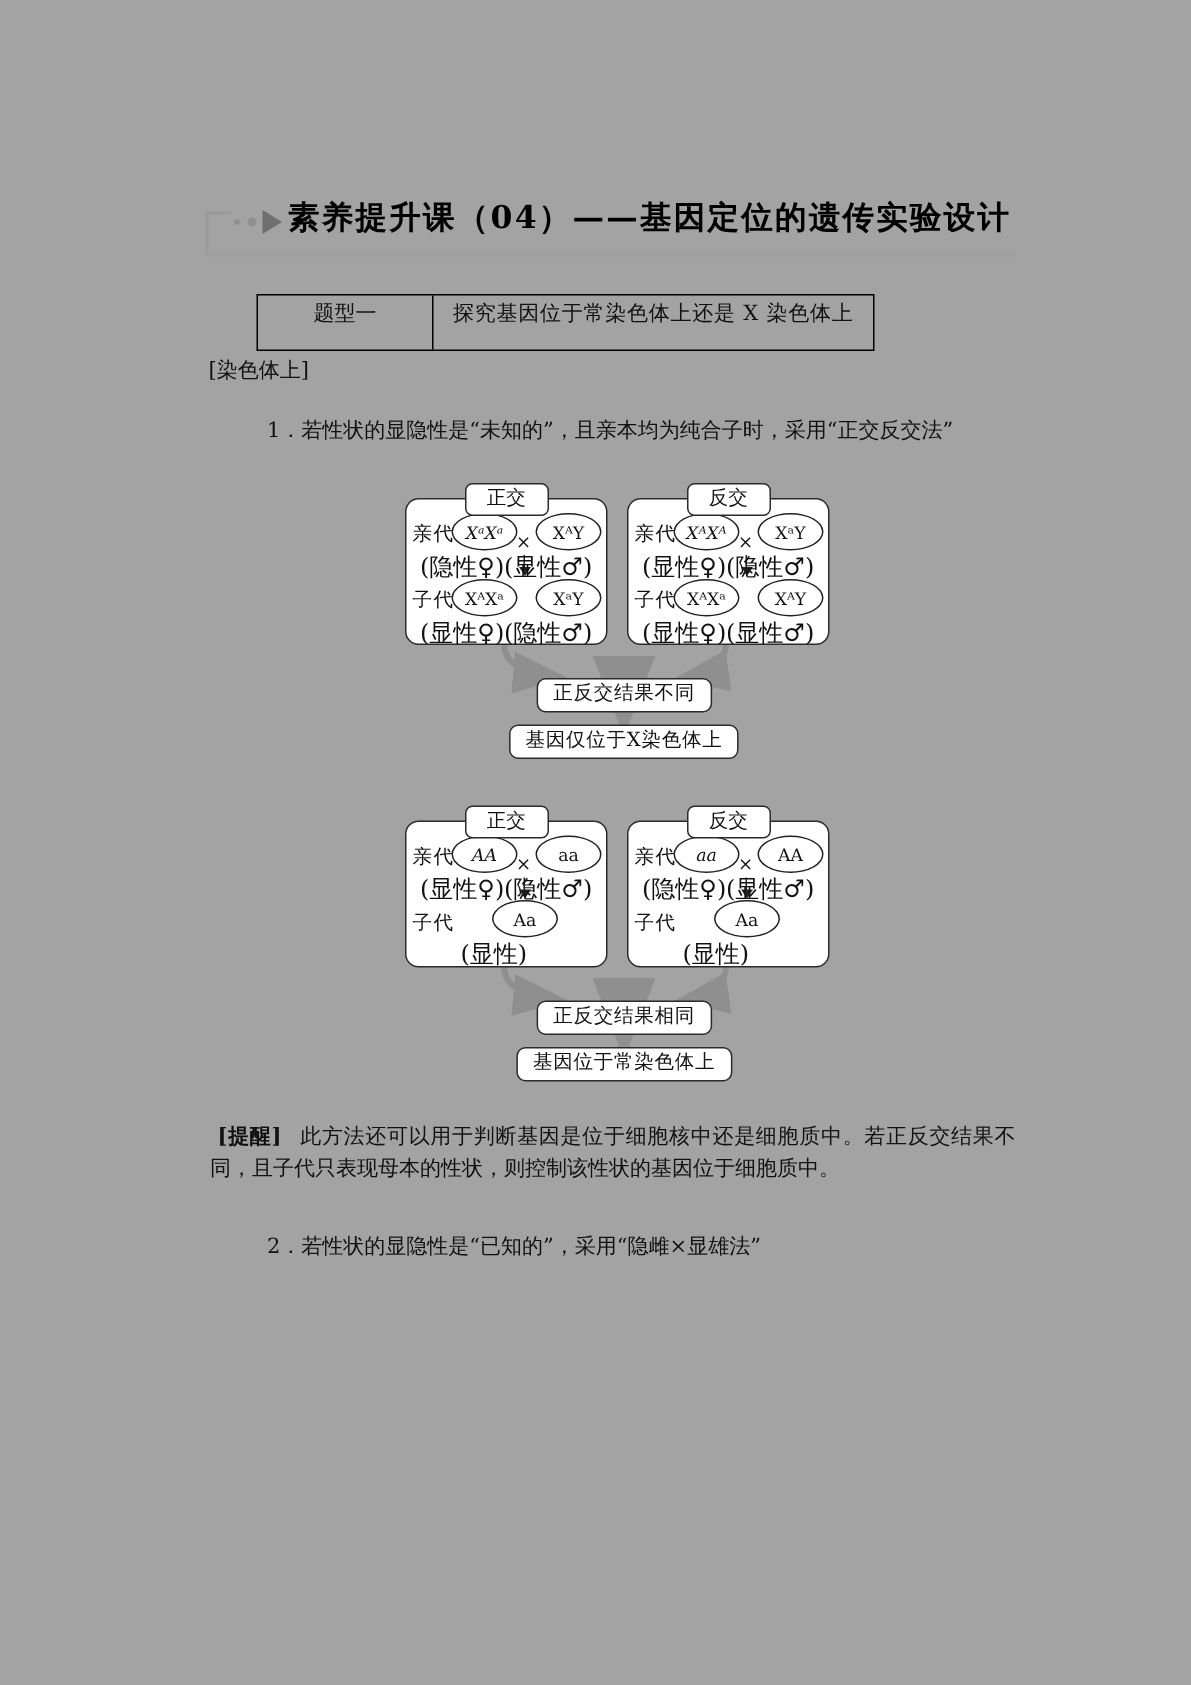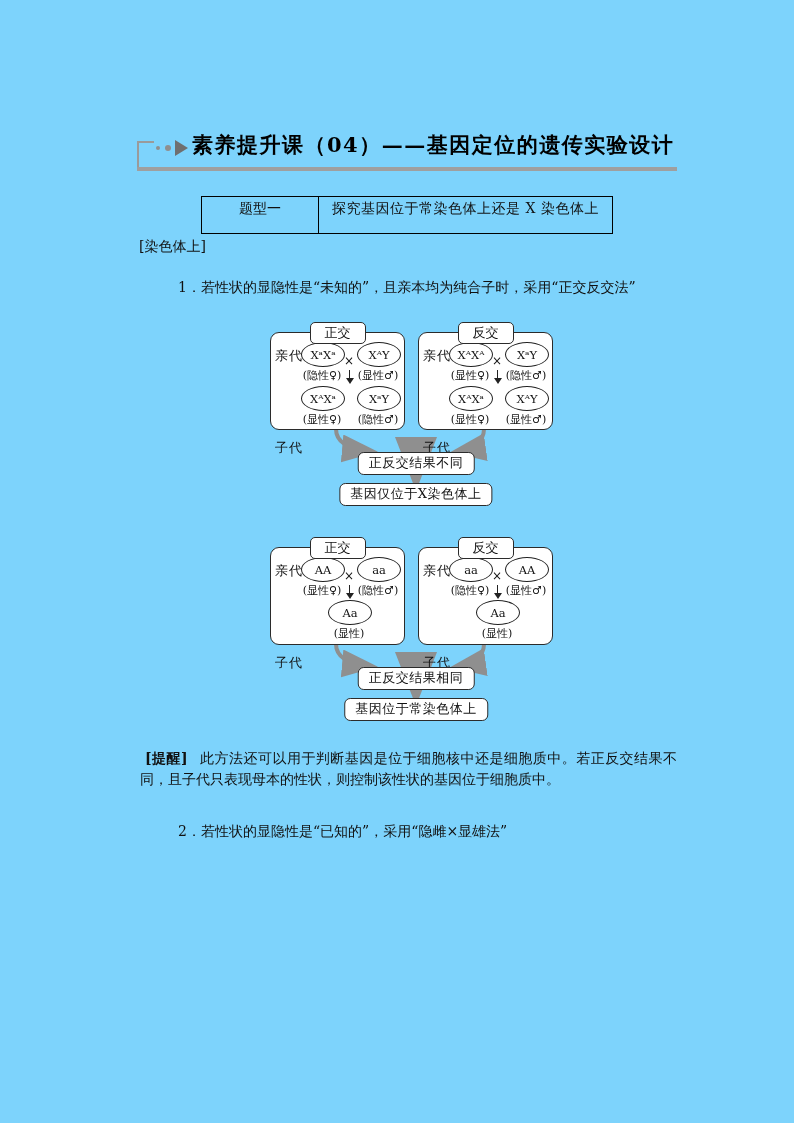--- a/index.html
+++ b/index.html
@@ -1,57 +1,57 @@
 <!DOCTYPE html>
 <html><head>
 <meta charset="utf-8">
 <style>
   html,body{margin:0;padding:0;background:#fff;}
-  .page{position:relative;width:794px;height:1123px;background:#7dd3fc;overflow:hidden;
+  .page{position:relative;width:794px;height:1123px;background:#a3a3a3;overflow:hidden;
         font-family:"DejaVu Serif","Liberation Serif",serif;color:#111;}
 
   
   .hdr-hline{position:absolute;left:138px;top:141px;width:16px;height:2px;background:#9a9a9a;}
   .hdr-vline{position:absolute;left:137px;top:141px;width:2px;height:28px;background:#9a9a9a;}
   .hdr-underline{position:absolute;left:137px;top:167px;width:540px;height:4px;background:#9f9f9f;}
   .hdr-dot1{position:absolute;left:156px;top:146px;width:4px;height:4px;border-radius:50%;background:#8f8f8f;}
   .hdr-dot2{position:absolute;left:165px;top:145px;width:6px;height:6px;border-radius:50%;background:#8f8f8f;}
   .hdr-tri{position:absolute;left:175px;top:140px;width:0;height:0;
            border-top:8px solid transparent;border-bottom:8px solid transparent;border-left:13px solid #6f6f6f;}
   .hdr-title{position:absolute;left:192px;top:131px;width:486px;font-size:21px;font-weight:bold;
              letter-spacing:1.5px;white-space:nowrap;color:#000;}
 
   
-  .ttable{position:absolute;left:201px;top:196px;width:410px;height:36px;border:1px solid #000;display:flex;}
+  .ttable{position:absolute;left:171px;top:196px;width:410px;height:36px;border:1px solid #000;display:flex;}
   .tcell1{width:116px;border-right:1px solid #000;text-align:center;padding-top:3px;font-size:14px;}
   .tcell2{flex:1;text-align:center;padding-top:3px;font-size:14px;letter-spacing:.5px;}
 
   .section-tag{position:absolute;left:139px;top:238px;font-size:14px;}
   .para{position:absolute;left:156px;width:537px;font-size:14px;line-height:22px;}
   .para.indent{text-indent:22px;}
   .p1{top:276px;} .p2{top:820px;}
   .reminder{position:absolute;left:140px;top:748px;width:537px;font-size:14px;line-height:21px;text-align:justify;text-indent:5px;}
   .reminder b{font-weight:bold;margin-right:12px;}
 
   
   .diag{position:absolute;left:270px;width:292px;height:190px;}
   .diag1{top:320px;} .diag2{top:535px;}
   .cbox{position:absolute;top:12px;width:133px;height:96px;border:1.5px solid #2b2b2b;border-radius:9px;background:#fff;}
   .cbox.lft{left:0;} .cbox.rgt{left:148px;}
   .ctab{position:absolute;top:-11px;left:50%;transform:translateX(-50%);min-width:46px;height:20px;
         border:1.5px solid #2b2b2b;border-radius:5px;background:#fff;font-size:13px;line-height:19px;
         text-align:center;z-index:2;padding:0 4px;}
   .glabel{position:absolute;font-size:13px;letter-spacing:1px;}
-  .glabel.parent{left:4px;top:14px;} .glabel.child{left:4px;top:58px;margin-top:48px;}
+  .glabel.parent{left:4px;top:14px;} .glabel.child{left:4px;top:58px;}
   .oval{position:absolute;width:42px;height:23px;border:1.2px solid #222;border-radius:50%;background:#fff;
         display:flex;align-items:center;justify-content:center;font-size:11.5px;white-space:nowrap;}
-  .ov-p1{left:30px;top:9px;} .ov-p2{left:86px;top:9px;}
+  .ov-p1{left:30px;top:9px;font-style:italic;} .ov-p2{left:86px;top:9px;}
   .ov-c1{left:30px;top:53px;} .ov-c2{left:86px;top:53px;} .ov-cc{left:57px;top:52px;}
   .cross-sym{position:absolute;left:73px;top:21px;font-size:12px;}
-  .pheno{position:absolute;font-size:11px;white-space:nowrap;text-align:center;}
+  .pheno{position:absolute;font-size:16px;white-space:nowrap;text-align:left;}
   .ph-p1{left:9px;top:35px;width:84px;} .ph-p2{left:65px;top:35px;width:84px;}
   .ph-c1{left:9px;top:79px;width:84px;} .ph-c2{left:65px;top:79px;width:84px;}
   .ph-cc{left:36px;top:78px;width:84px;}
   .varrow{position:absolute;left:78px;top:37px;height:12px;width:0;border-left:1.3px solid #222;}
   .varrow::after{content:"";position:absolute;left:-4.5px;bottom:-6px;width:0;height:0;
                  border:4px solid transparent;border-top:6px solid #222;}
   .resbox,.conbox{position:absolute;left:50%;transform:translateX(-50%);height:21px;border:1.4px solid #2b2b2b;
                   border-radius:6px;background:#fff;font-size:13px;line-height:19px;padding:0 10px;
                   white-space:nowrap;z-index:2;letter-spacing:.5px;}
   .resbox{top:132px;} .conbox{top:163px;}

